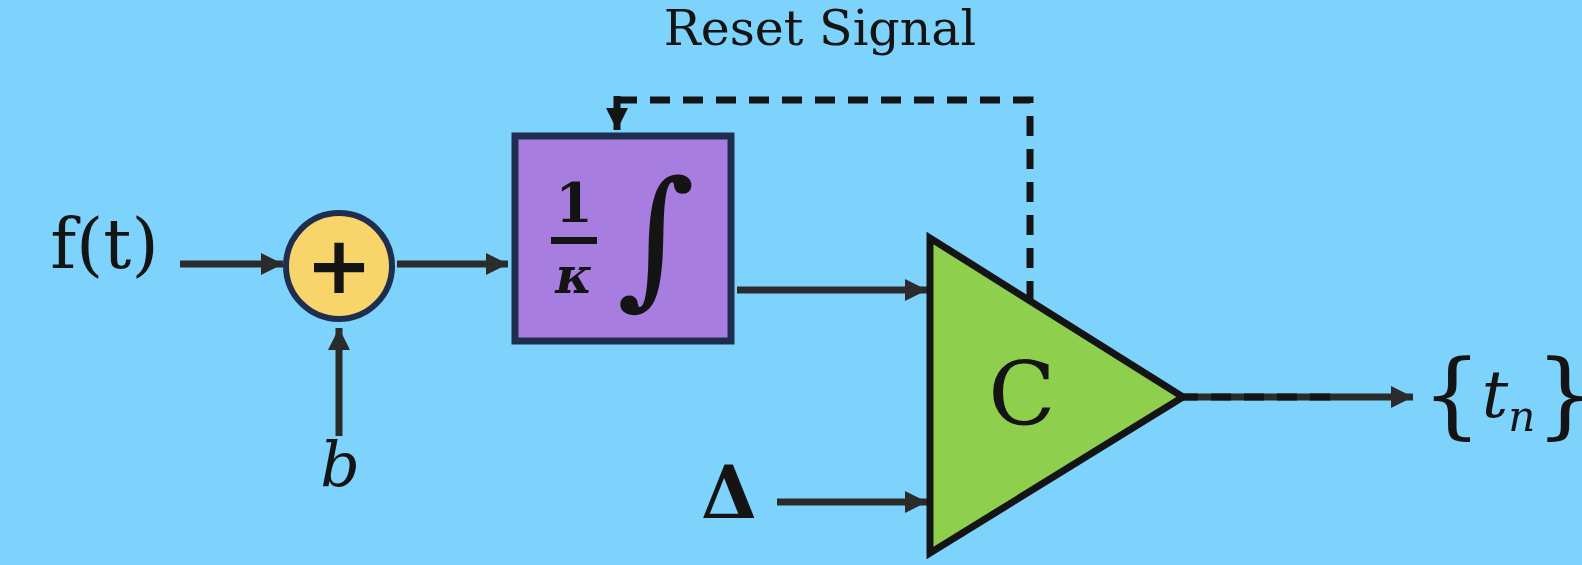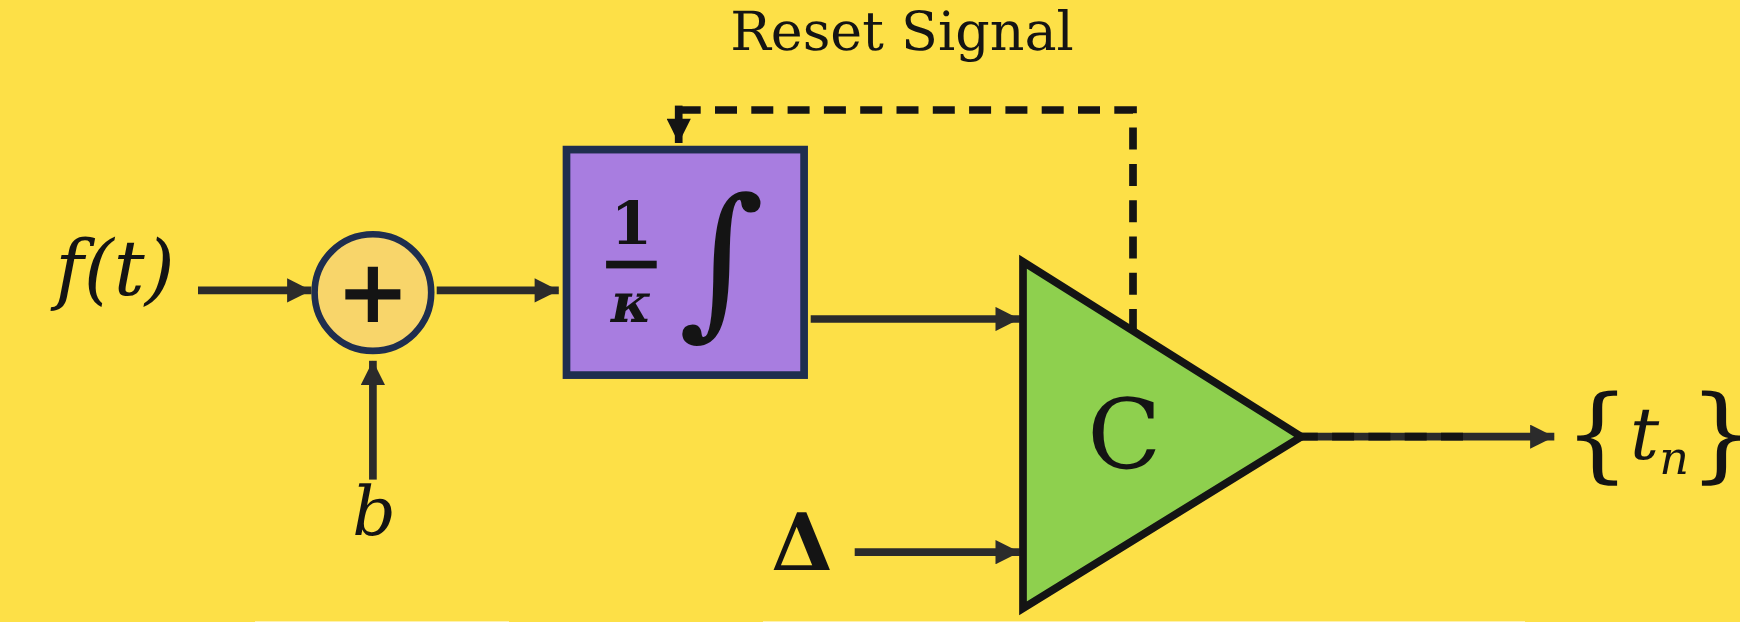--- a/index.html
+++ b/index.html
@@ -1,25 +1,25 @@
 <!DOCTYPE html>
 <html><head>
 <meta charset="utf-8">
 <style>
   html,body { margin:0; padding:0; background:#ffffff; }
   .canvas {
     position:relative;
     width:1582px; height:565px;
-    background:#fde047;
+    background:#7dd3fc;
     overflow:hidden;
     font-family:"DejaVu Serif", serif;
   }
   .layer { position:absolute; left:0; top:0; }
   .lbl { position:absolute; color:#141414; line-height:1.2; white-space:nowrap; }
-  .lbl-input   { left:22px;  top:202px; width:165px; text-align:center; font-size:70px; font-style:italic; }
+  .lbl-input   { left:22px;  top:202px; width:165px; text-align:center; font-size:70px; }
   .lbl-bias    { left:298px; top:428px; width:84px;  text-align:center; font-size:62px; font-style:italic; }
   .lbl-reset   { left:612px; top:0px;   width:416px; text-align:center; font-size:49px; }
   .lbl-delta   { left:680px; top:450px; width:98px;  text-align:center; font-size:72px; font-weight:bold; }
   .lbl-comp    { left:970px; top:342px; width:104px; text-align:center; font-size:88px; }
   .lbl-plus {
     left:297px; top:218px; width:84px; height:96px;
     display:flex; align-items:center; justify-content:center;
     font-family:"DejaVu Sans", sans-serif; font-size:80px; font-weight:bold;
   }
   .int-content {

